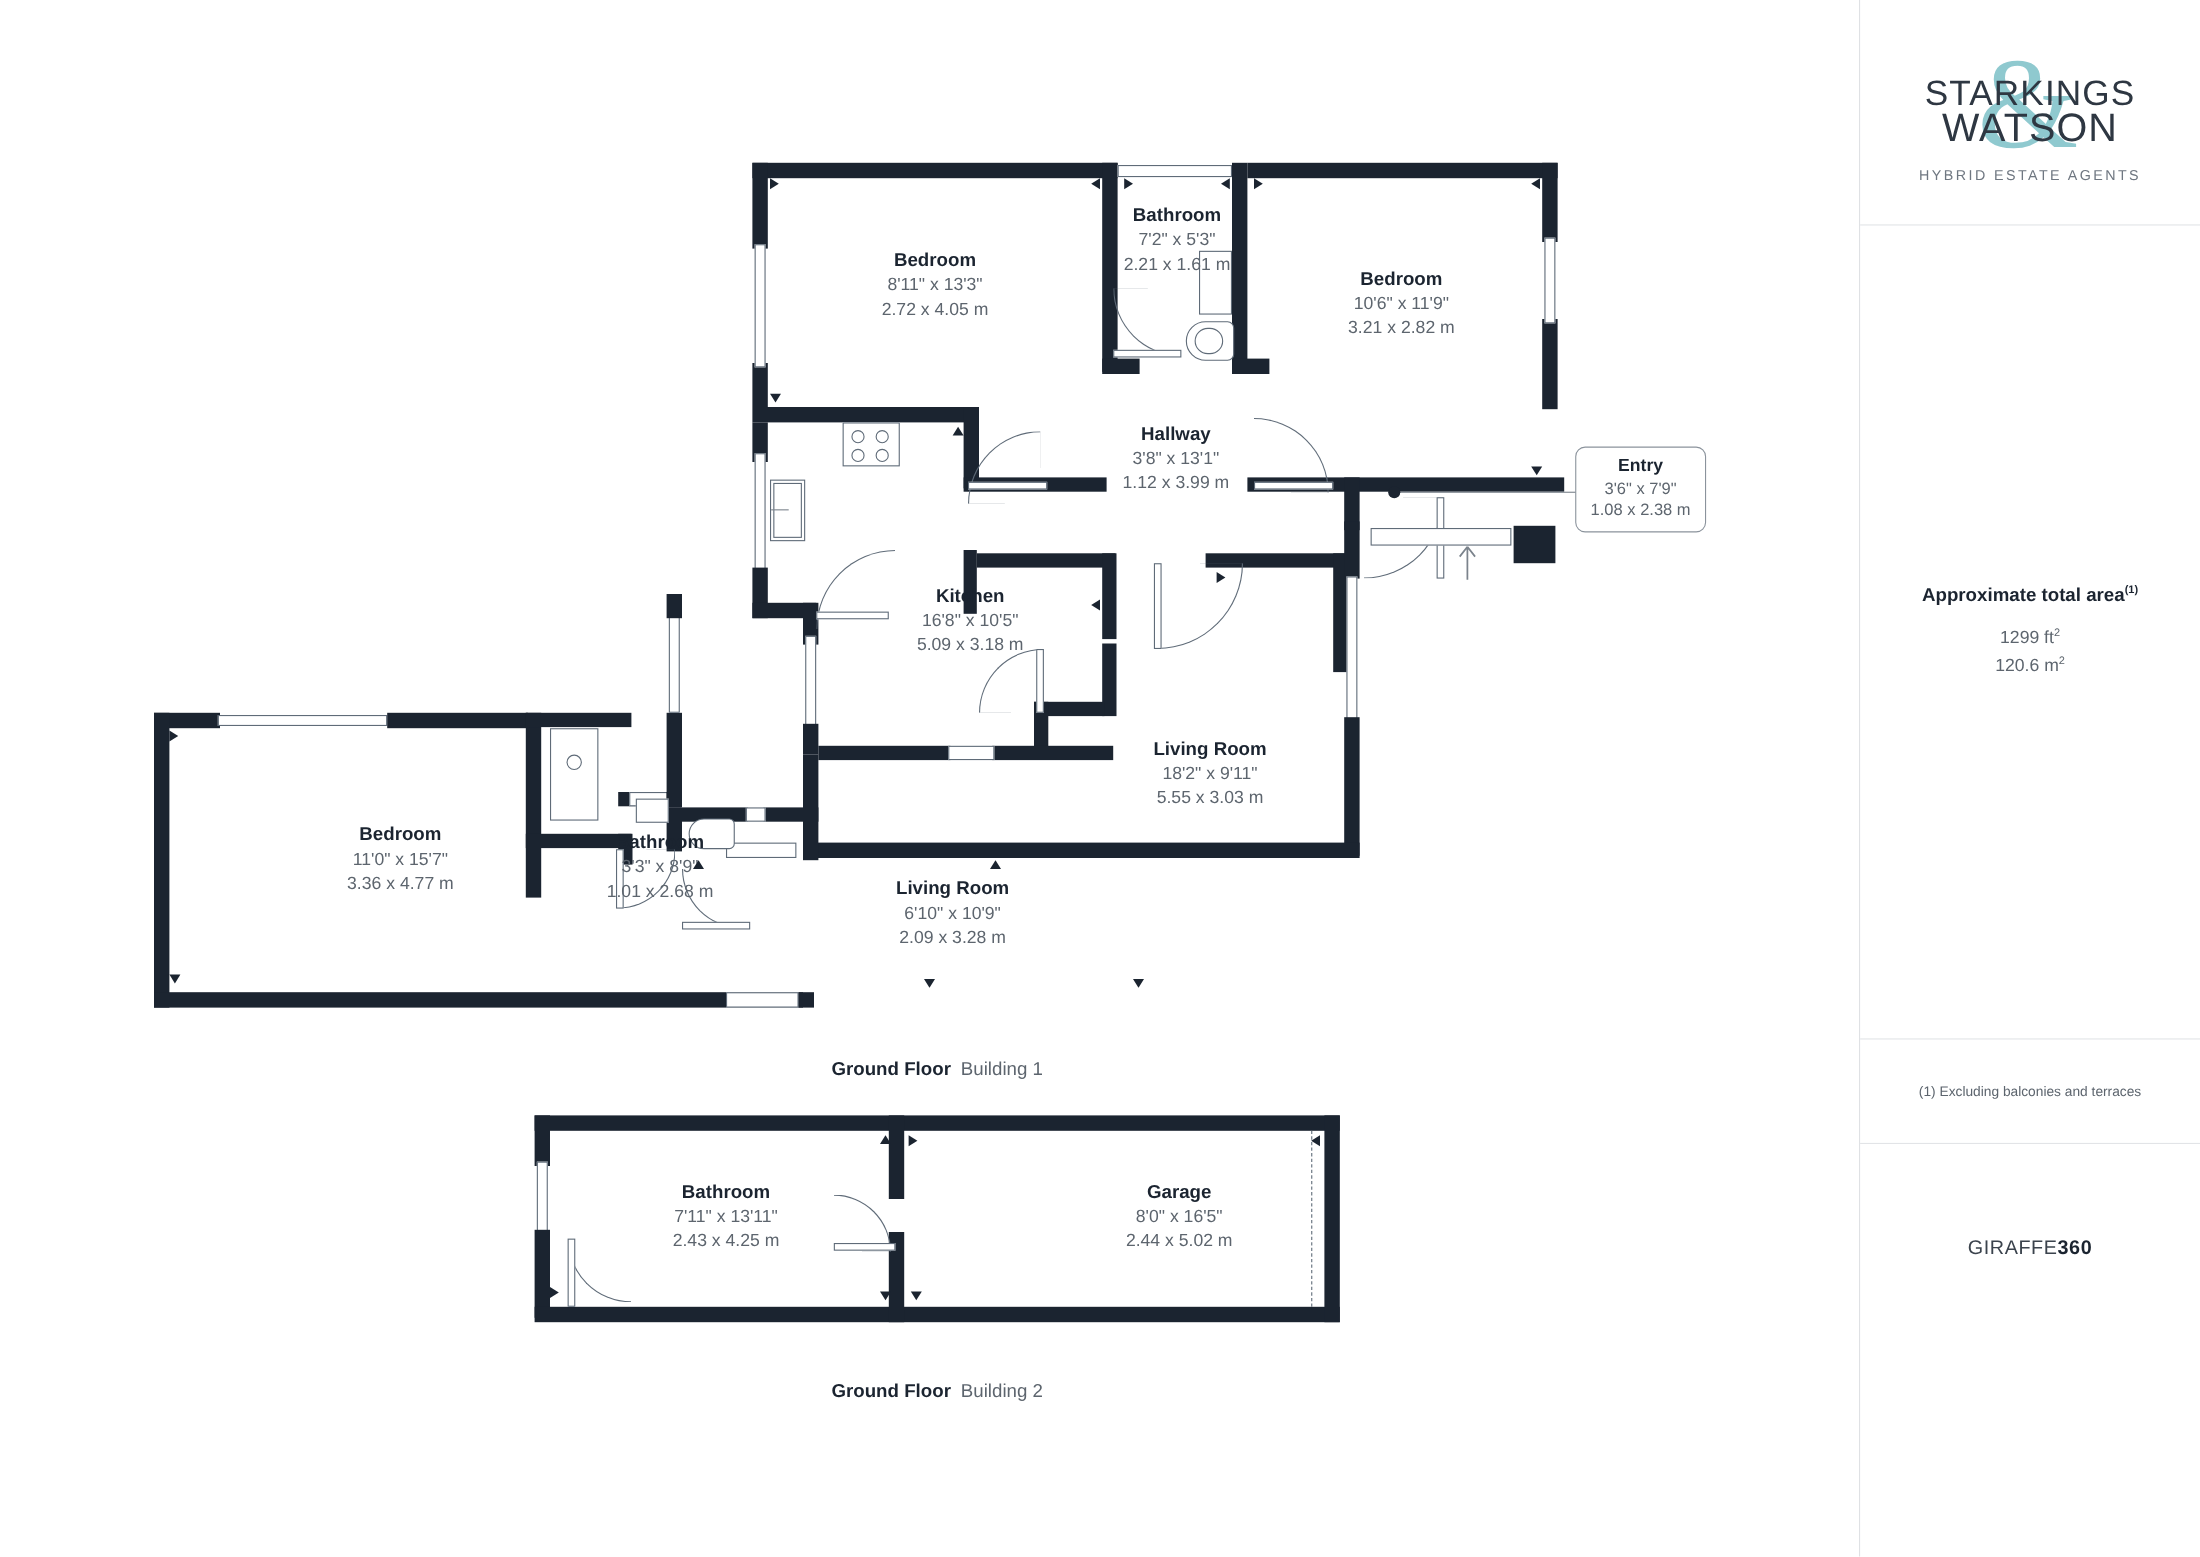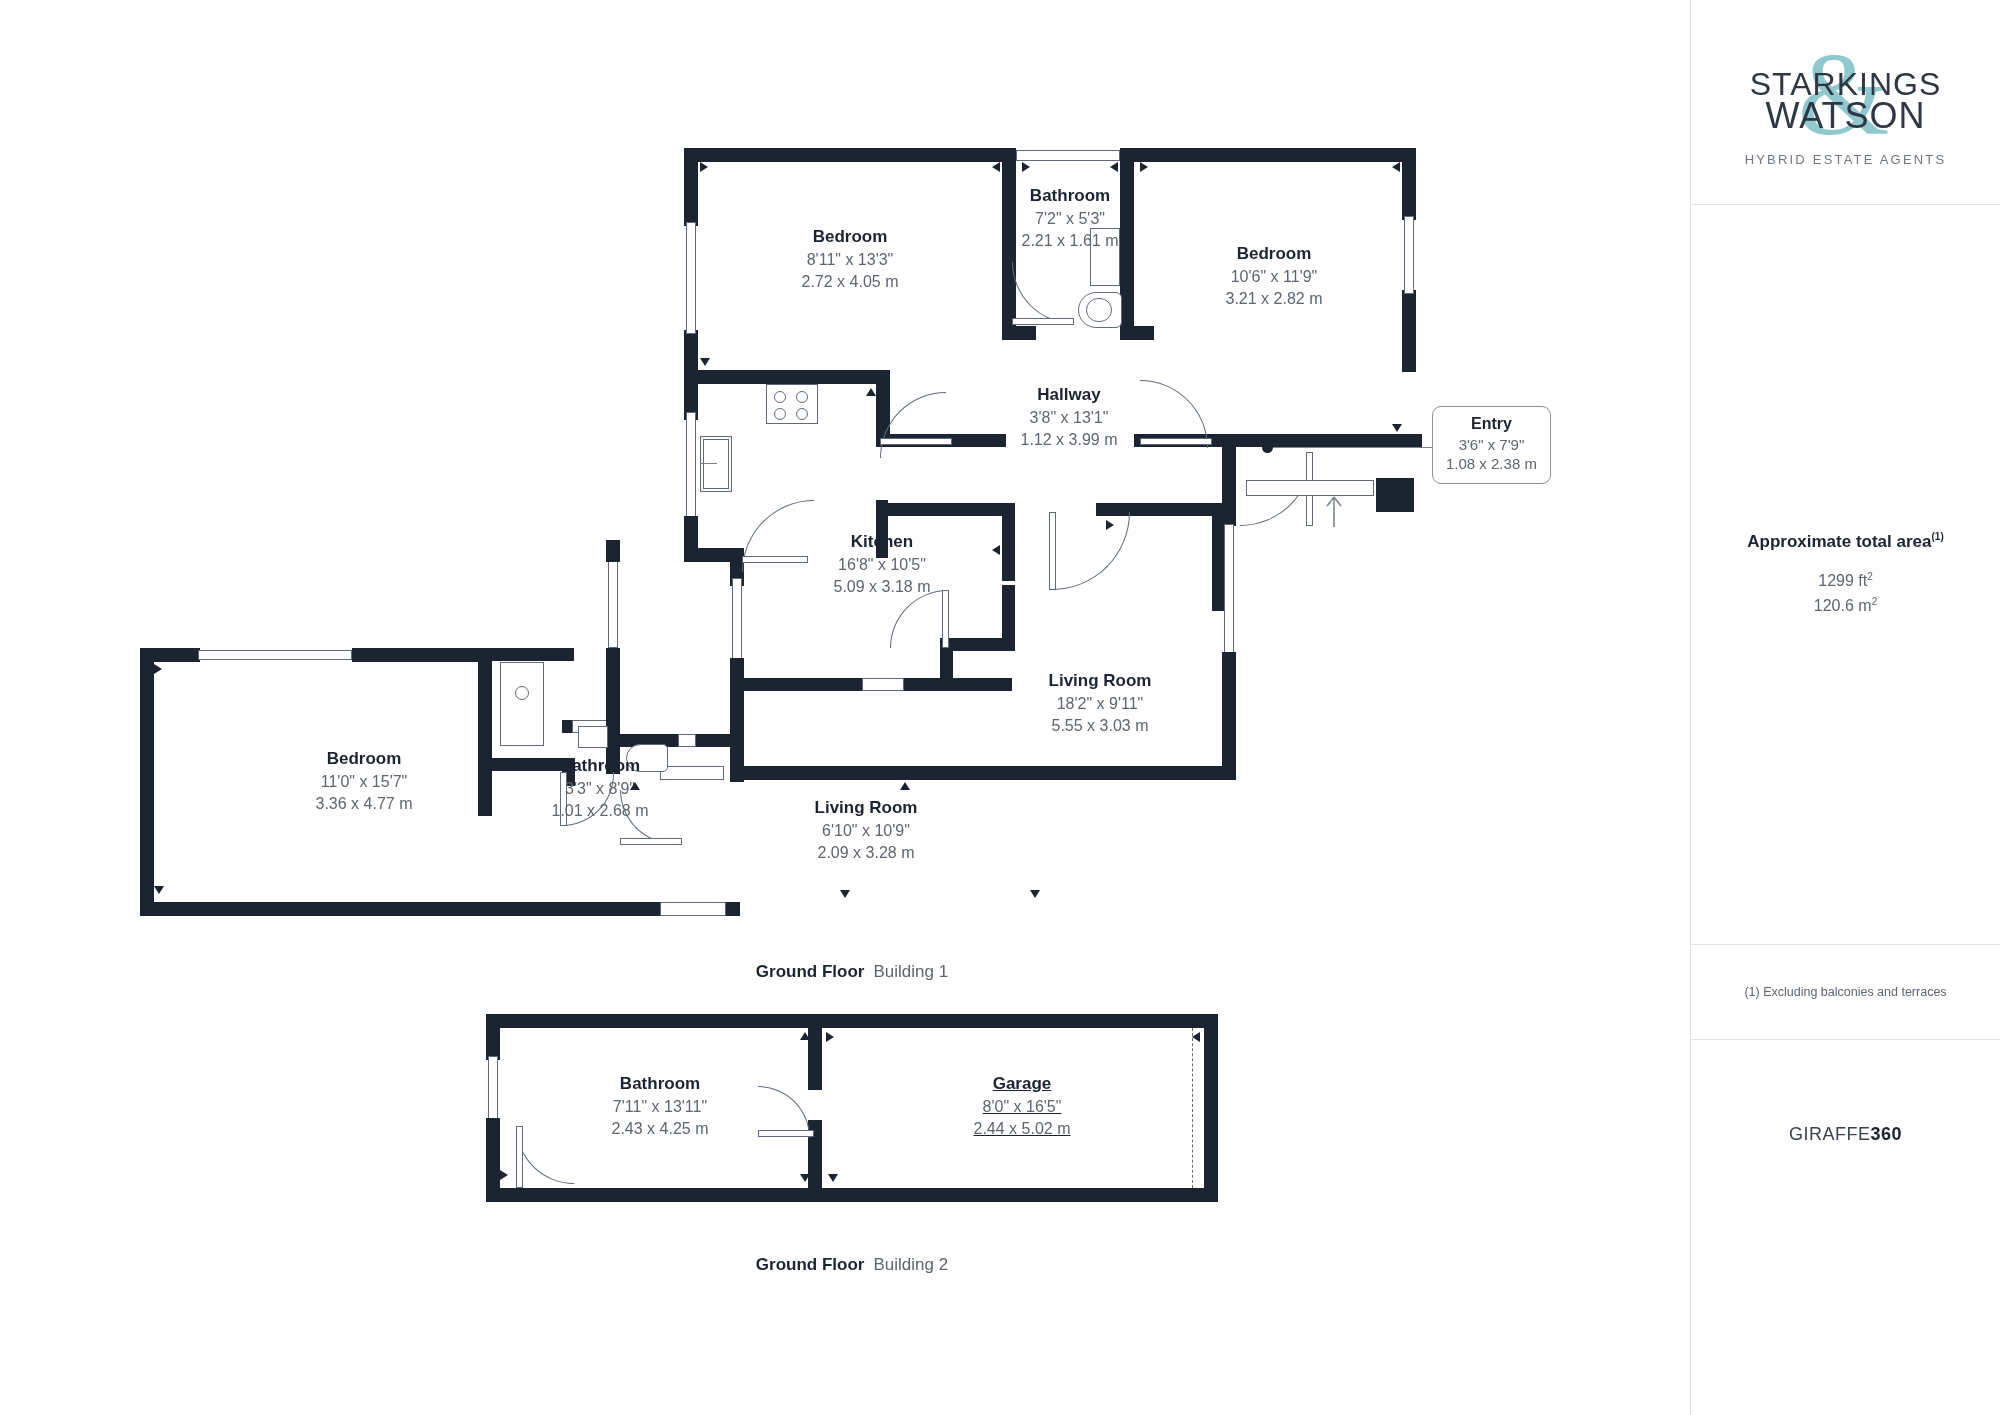--- a/index.html
+++ b/index.html
@@ -322,21 +322,21 @@
 
     <div class="door-arc" style="left:516px;top:1126px;width:58px;height:58px;border-radius:0 0 0 58px;border-top:none;border-right:none;"></div>
     <div class="leaf" style="left:516px;top:1126px;width:7px;height:62px;"></div>
 
     <div class="rl" style="left:660px;top:1073px;">
       <div class="nm">Bathroom</div>
       <div class="d1">7'11" x 13'11"</div>
       <div class="d2">2.43 x 4.25 m</div>
     </div>
 
-    <div class="rl" style="left:1022px;top:1073px;text-decoration:underline;">
+    <div class="rl" style="left:1072px;top:1073px;">
       <div class="nm">Garage</div>
       <div class="d1">8'0" x 16'5"</div>
       <div class="d2">2.44 x 5.02 m</div>
     </div>
 
     <div class="tick up" style="left:800px;top:1032px;"></div>
     <div class="tick rt" style="left:826px;top:1032px;"></div>
     <div class="tick lf" style="left:1192px;top:1032px;"></div>
     <div class="tick dn" style="left:800px;top:1174px;"></div>
     <div class="tick dn" style="left:828px;top:1174px;"></div>

